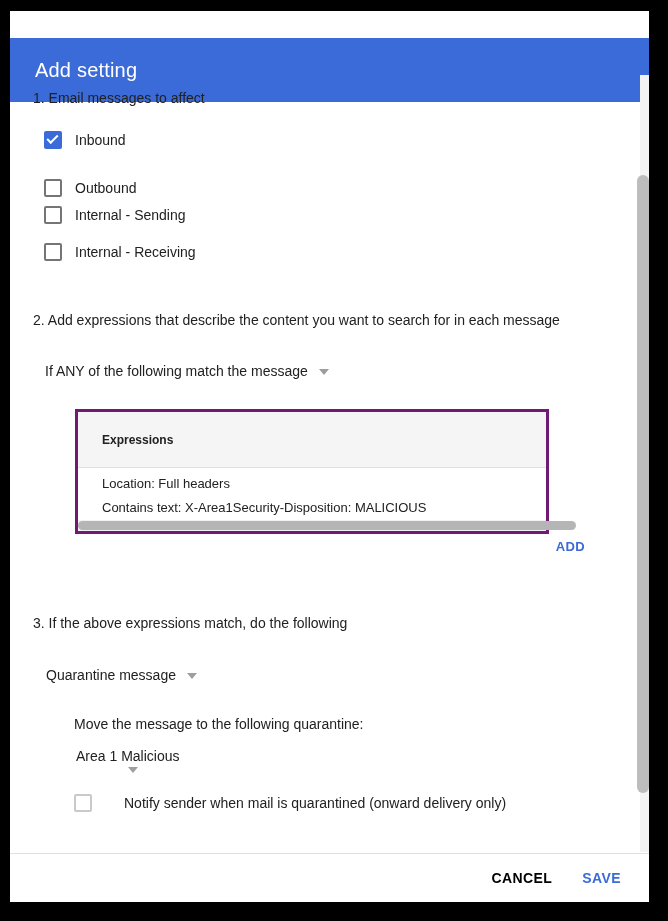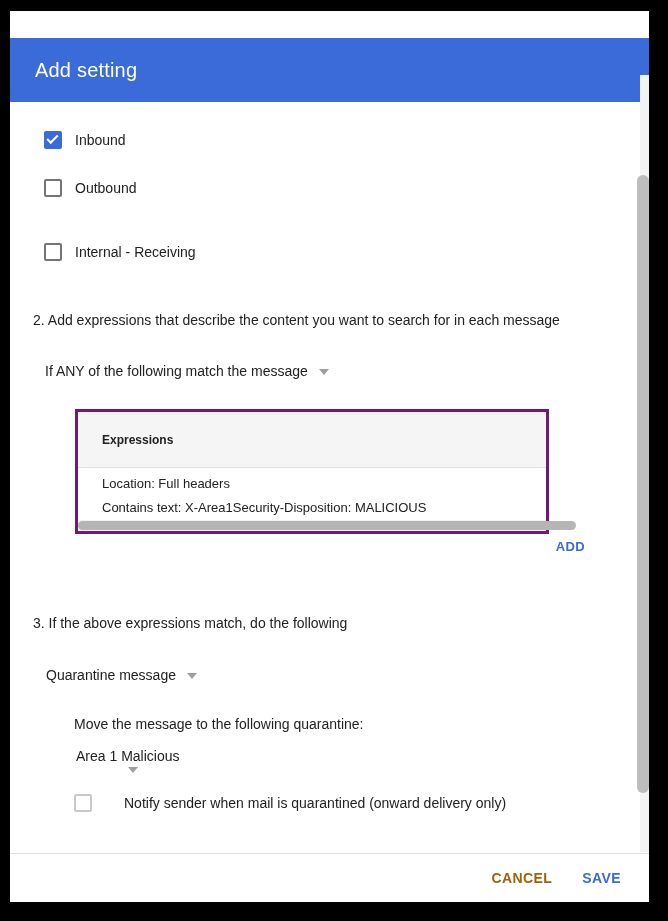--- a/index.html
+++ b/index.html
@@ -48,45 +48,50 @@
   .expr-hthumb{position:absolute;left:0;top:1px;height:9px;width:498px;background:#b5b5b5;border-radius:5px;}
 
   .add-btn{position:absolute;right:64px;top:528px;font-size:13px;font-weight:bold;
     letter-spacing:.4px;color:#3b6bd8;line-height:16px;cursor:pointer;}
 
   
   .footer{position:absolute;left:0;right:0;bottom:0;height:49px;border-top:1px solid #e0e0e0;
     background:#fff;display:flex;align-items:center;justify-content:flex-end;
     padding-right:28px;box-sizing:border-box;}
   .footer .btn{font-size:14px;font-weight:bold;letter-spacing:.4px;cursor:pointer;}
-  .btn-cancel{color:#a16207;margin-right:30px;text-align:center;}
+  .btn-cancel{color:#000000;margin-right:30px;text-align:center;}
   .btn-save{color:#3b6bd8;}
 
   
   .vtrack{position:absolute;right:0;top:64px;width:9px;height:777px;background:#f3f3f3;}
   .vthumb{position:absolute;right:0;top:164px;width:12px;height:618px;background:#bdbdbd;
     border-radius:6px;cursor:pointer;}
 </style>
 </head>
 <body>
 
 <div class="dialog">
 
   <div class="dialog-header">
     <span class="dialog-title">Add setting</span>
   </div>
 
+  <div class="txt" style="left:23px;top:79px;">1. Email messages to affect</div>
 
   <div class="cbrow" style="left:34px;top:120px;">
     <span class="cb checked"></span>
     <span class="cblabel">Inbound</span>
   </div>
   <div class="cbrow" style="left:34px;top:158px;margin-top:10px;">
     <span class="cb unchecked"></span>
     <span class="cblabel">Outbound</span>
+  </div>
+  <div class="cbrow" style="left:34px;top:195px;">
+    <span class="cb unchecked"></span>
+    <span class="cblabel">Internal - Sending</span>
   </div>
   <div class="cbrow" style="left:34px;top:232px;">
     <span class="cb unchecked"></span>
     <span class="cblabel">Internal - Receiving</span>
   </div>
 
   <div class="txt" style="left:23px;top:301px;">2. Add expressions that describe the content you want to search for in each message</div>
 
   <div class="selector" style="left:35px;top:351px;">
     <span class="sel-label">If ANY of the following match the message</span>

